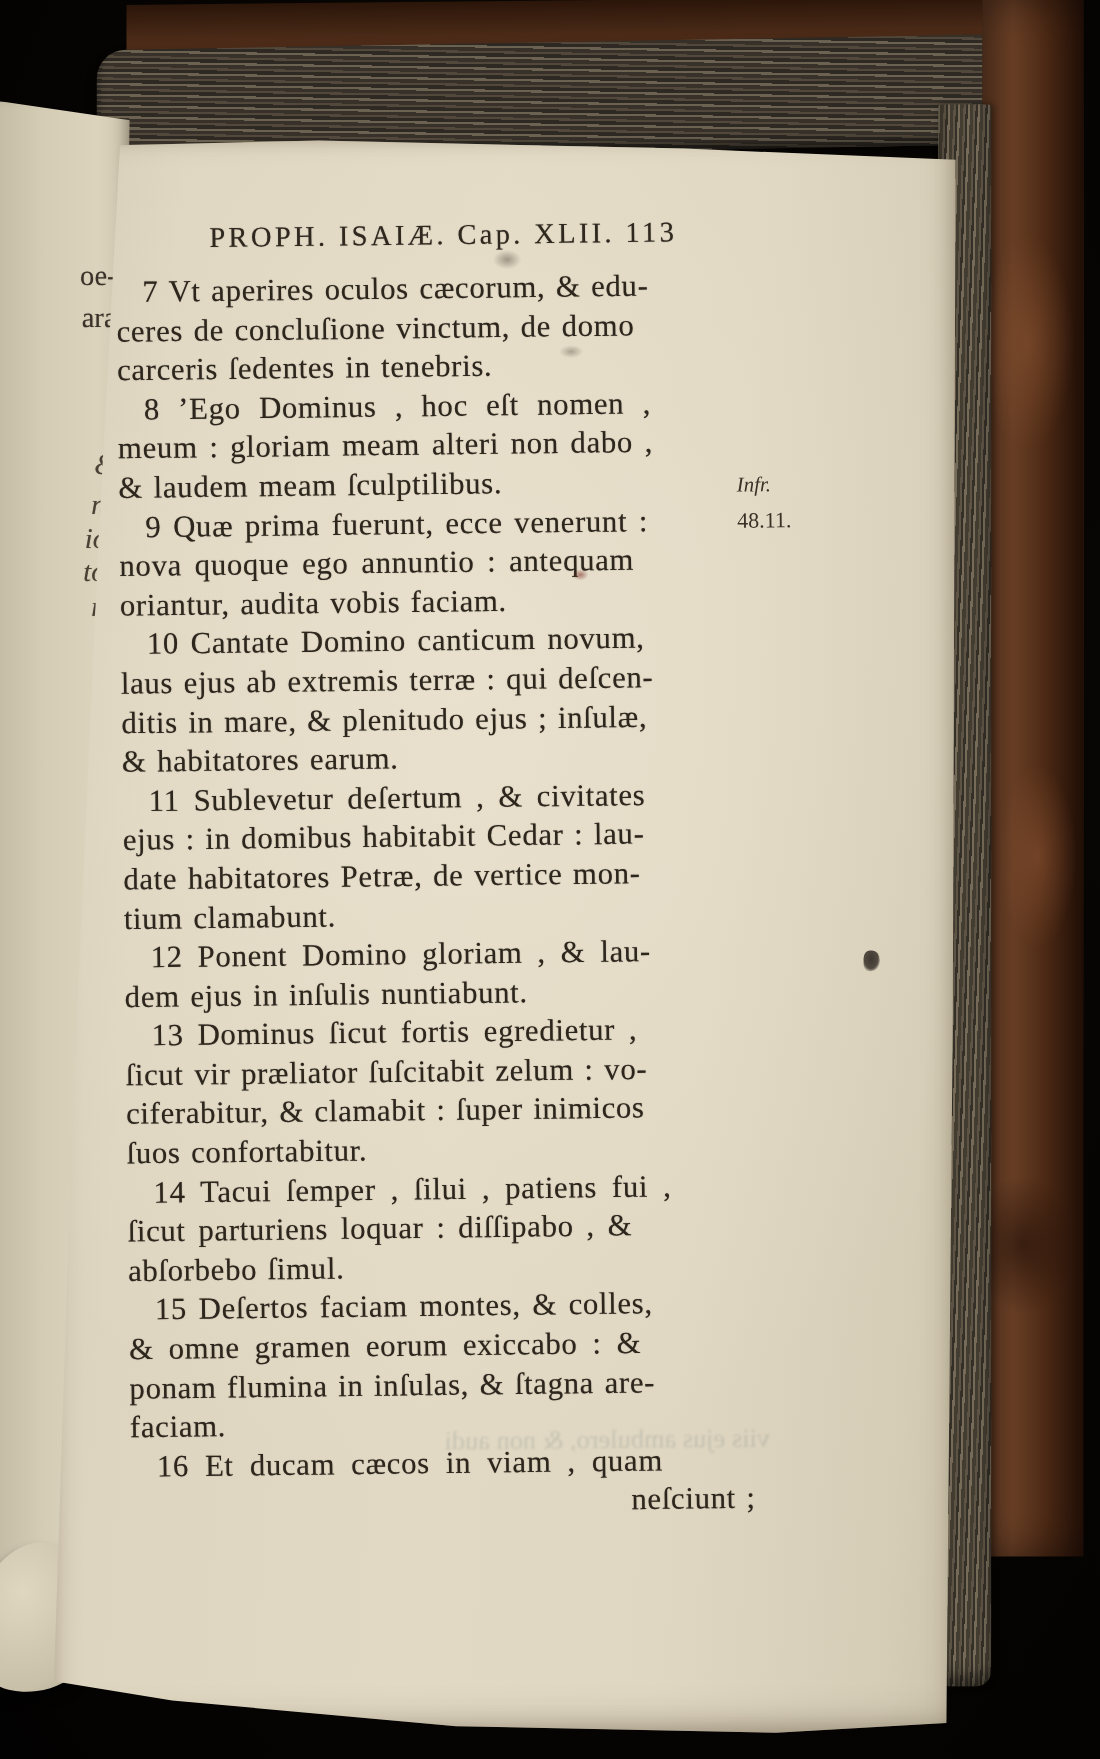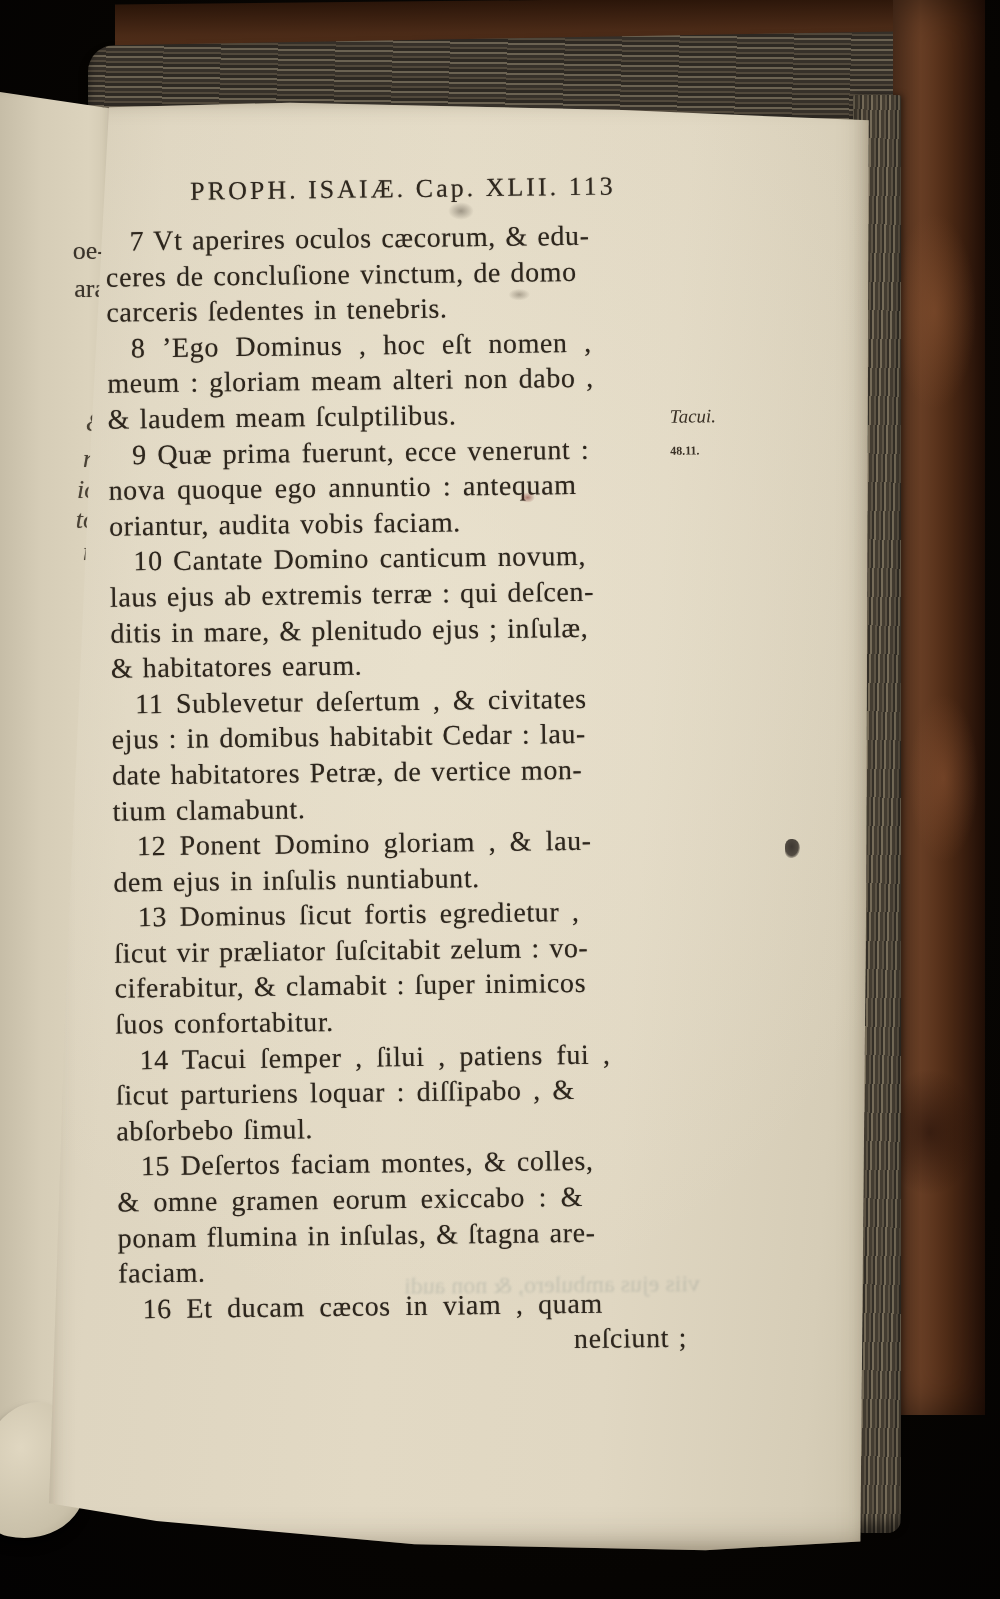--- a/index.html
+++ b/index.html
@@ -36,39 +36,39 @@
     box-shadow:inset -10px 0 14px -8px rgba(60,50,35,.55);}
   .fragment{position:absolute;right:12px;color:#3a332a;font-size:26px;line-height:26px;
     white-space:nowrap;text-shadow:0 0 1px rgba(58,51,42,.4);}
   .fragment.it{font-style:italic;color:#494134;}
   .page-bulge{position:absolute;left:-22px;top:1402px;width:110px;height:138px;
     background:radial-gradient(ellipse at 35% 35%,#e0d7c1,#c9c0a9 70%,#a89f88);
     border-radius:48% 52% 60% 40%/55% 60% 40% 45%;transform:rotate(12deg);
     box-shadow:0 8px 10px rgba(0,0,0,.6);}
 
   
-  .page{position:absolute;left:40px;top:94px;width:832px;height:1462px;
+  .page{position:absolute;left:40px;top:119px;width:832px;height:1462px;
     background:
       radial-gradient(ellipse 700px 900px at 45% 35%,rgba(238,231,212,.55),transparent 80%),
       linear-gradient(94deg,#d3cab4 0%,#ded5c0 14%,#e2d9c4 45%,#e0d7c2 70%,#d6cdb7 92%,#cdc4ad 100%);
     clip-path:polygon(8.3% 0.9%, 30% 0.6%, 70% 1.1%, 99.6% 1.8%, 99.3% 55%, 98.6% 99%,
                       80% 99.6%, 45% 99.2%, 14% 97.6%, 1.1% 96.4%, 3.2% 60%, 6% 25%);
     box-shadow:inset 0 14px 24px -12px rgba(90,75,50,.55), inset -16px 0 30px -16px rgba(90,75,50,.5),
                inset 0 -26px 34px -18px rgba(80,65,45,.55), inset 20px 0 30px -18px rgba(90,75,50,.45);}
   .text-wrap{position:absolute;left:72px;top:80px;width:596px;transform:rotate(-0.7deg);}
   .page-header{height:44px;text-align:center;font-size:26px;letter-spacing:3px;
     color:#2f281f;white-space:nowrap;text-shadow:0 0 1px rgba(47,40,31,.55);}
   .lines{margin-top:4px;}
   .line{height:35.6px;font-size:28px;color:#2d261d;white-space:nowrap;
     letter-spacing:0.6px;word-spacing:2px;text-shadow:0 0 1px rgba(45,38,29,.5);}
   .line.ind{padding-left:24px;}
   .line.right{text-align:right;padding-right:28px;}
   .margin-note{position:absolute;left:562px;top:230px;width:110px;
     font-style:italic;font-size:19px;line-height:32px;color:#3a3126;white-space:nowrap;}
-  .margin-note .ref{font-style:normal;font-size:12px;font-weight:bold;}
+  .margin-note .ref{font-style:normal;font-size:20px;}
 
   
   .smudge-header{position:absolute;left:408px;top:108px;width:26px;height:18px;border-radius:50%;
     background:radial-gradient(ellipse,rgba(90,82,70,.5),transparent 70%);}
   .smudge-caecorum{position:absolute;left:402px;top:116px;width:22px;height:12px;border-radius:50%;
     background:radial-gradient(ellipse,rgba(100,90,75,.45),transparent 70%);}
   .red-blot{position:absolute;left:412px;top:320px;width:14px;height:10px;border-radius:50%;
     background:radial-gradient(ellipse,rgba(120,40,35,.55),transparent 75%);}
   .ink-spot{position:absolute;left:745px;top:745px;width:15px;height:19px;
     background:radial-gradient(ellipse at 45% 40%,#3e3832 0%,#524b42 55%,transparent 78%);
@@ -140,21 +140,21 @@
           <div class="line" style="word-spacing: 4px;">ſicut parturiens loquar : diſſipabo , &amp;</div>
           <div class="line">abſorbebo ſimul.</div>
           <div class="line ind" style="word-spacing: 3px;">15 Deſertos faciam montes, &amp; colles,</div>
           <div class="line" style="word-spacing: 6px;">&amp; omne gramen eorum exiccabo : &amp;</div>
           <div class="line">ponam flumina in inſulas, &amp; ſtagna are-</div>
           <div class="line">faciam.</div>
           <div class="line ind" style="word-spacing: 7px;">16 Et ducam cæcos in viam , quam</div>
           <div class="line right">neſciunt ;</div>
         </div>
       <div class="margin-note">
-        <span>Tacui.</span><br>
+        <span>Infr.</span><br>
         <span class="ref">48.11.</span>
       </div>
       <div class="smudge-caecorum"></div>
       <div class="red-blot"></div>
     </div>
     <div class="smudge-header"></div>
     <div class="ink-spot"></div>
     <div class="ghost-line">viis ejus ambulero, &amp; non audi</div>
   </div>
 

